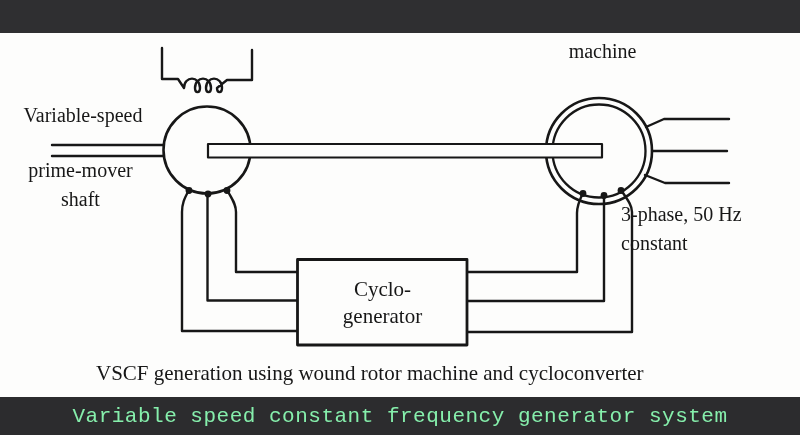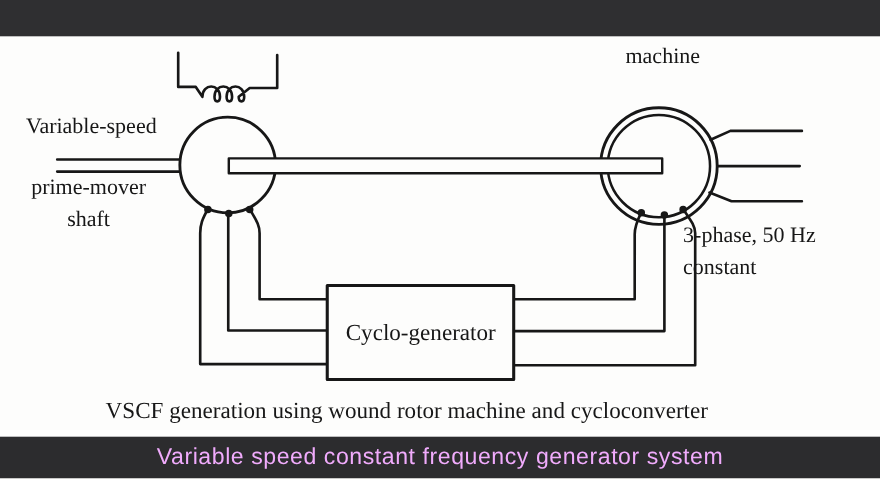--- a/index.html
+++ b/index.html
@@ -14,38 +14,38 @@
   .top-bar{
     position:absolute;left:0;top:0;width:800px;height:33px;
     background:#2f2f31;
   }
   .banner{
     position:absolute;left:0;top:397px;width:800px;height:38px;
     background:#2c2c2e;
     display:flex;align-items:center;justify-content:center;
   }
   .banner-text{
-    font-family:Liberation Sans, sans-serif;
+    font-family:Liberation Mono, monospace;
     font-size:21px;
-    color:#f0abfc;
+    color:#86efac;
     letter-spacing:0.5px;
     white-space:nowrap;
   }
   svg.canvas{position:absolute;left:0;top:0;}
   .lbl{
     position:absolute;
     font-size:20px;
     line-height:1.0;
     white-space:nowrap;
   }
   .lbl.center{text-align:center;}
   .stack{line-height:29px;}
   .converter-label{
     position:absolute;left:298px;top:260px;width:169px;height:85px;
-    display:flex;flex-direction:row;align-items:center;justify-content:center;
+    display:flex;flex-direction:column;align-items:center;justify-content:center;
     font-size:21px;line-height:27px;
   }
   .caption{
     position:absolute;left:96px;top:361px;width:700px;
     text-align:left;
     font-size:21px;
     white-space:nowrap;
   }
 </style>
 </head>

